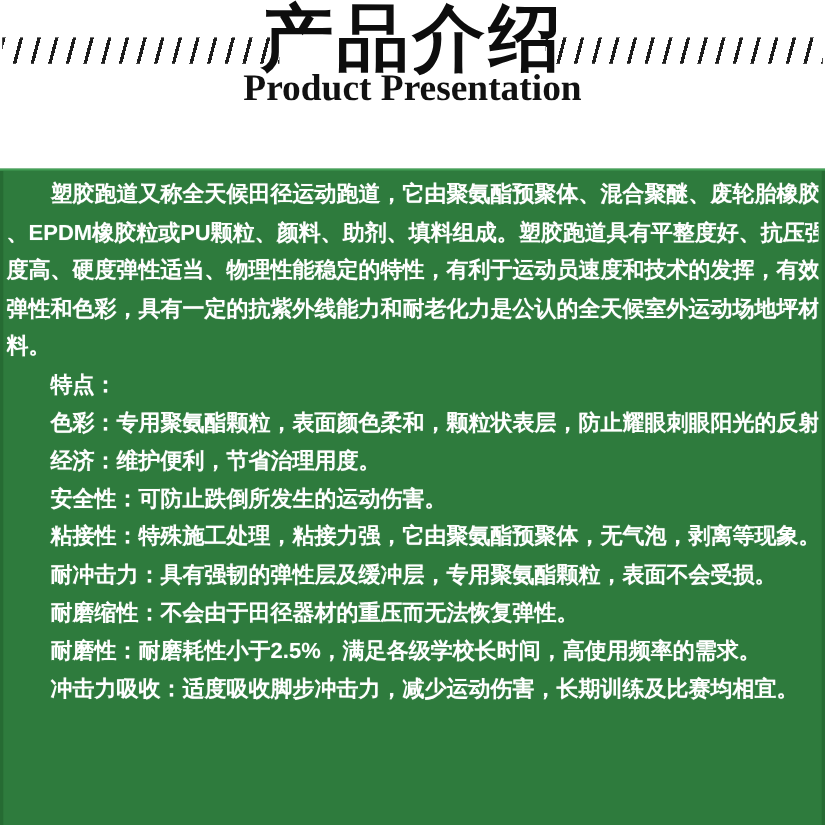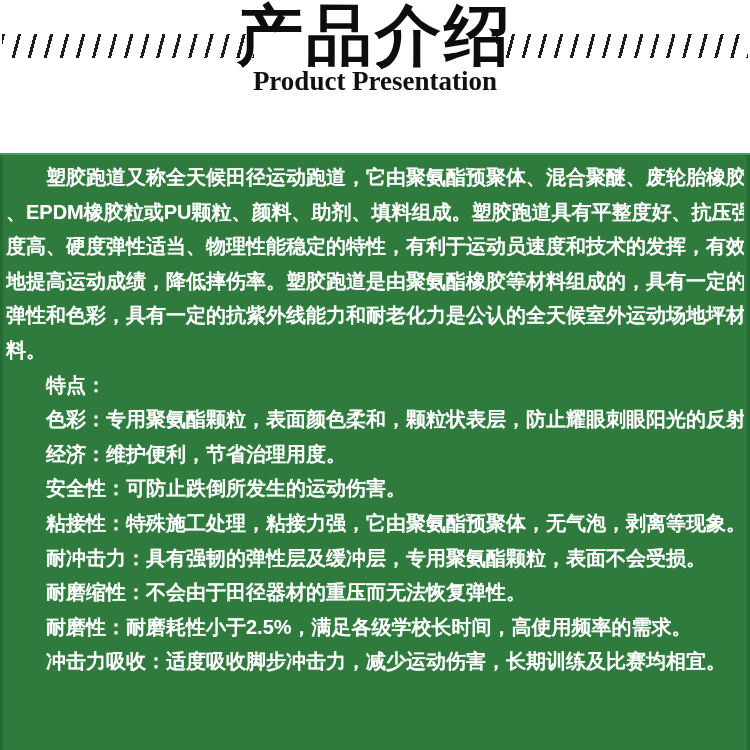--- a/index.html
+++ b/index.html
@@ -21,21 +21,21 @@
   .hatch-left  { left:2px; }
   .hatch-right { right:2px; }
   .title {
     font-family:"Liberation Serif", serif;
     font-weight:900; font-size:66px; line-height:68px;
     letter-spacing:3px; color:#0d0d0d; margin-top:2px;
     z-index:1; text-align:center;
   }
   .subtitle {
     font-family:"Liberation Serif", serif;
-    font-weight:700; font-size:27px; line-height:30px;
+    font-weight:700; font-size:34px; line-height:30px;
     color:#111111; text-align:center; margin-top:-4px;
   }
   
   .panel {
     flex:1; box-sizing:border-box;
     background:#2e7b3d;
     border-top:2px solid #43a056;
     box-shadow: inset 3px 0 0 #266b33, inset -3px 0 0 #266b33;
     padding:5px 6px 0 6px;
   }
@@ -56,21 +56,20 @@
     <div class="hatch hatch-left"></div>
     <div class="hatch hatch-right"></div>
     <div class="title">产品介绍</div>
     <div class="subtitle">Product Presentation</div>
   </div>
 
   <div class="panel">
     <div class="line indent">塑胶跑道又称全天候田径运动跑道，它由聚氨酯预聚体、混合聚醚、废轮胎橡胶</div>
     <div class="line">、EPDM橡胶粒或PU颗粒、颜料、助剂、填料组成。塑胶跑道具有平整度好、抗压强</div>
     <div class="line">度高、硬度弹性适当、物理性能稳定的特性，有利于运动员速度和技术的发挥，有效</div>
-    <div class="line">地提高运动成绩，降低摔伤率。塑胶跑道是由聚氨酯橡胶等材料组成的，具有一定的</div>
     <div class="line">弹性和色彩，具有一定的抗紫外线能力和耐老化力是公认的全天候室外运动场地坪材</div>
     <div class="line">料。</div>
     <div class="line indent">特点：</div>
     <div class="line indent">色彩：专用聚氨酯颗粒，表面颜色柔和，颗粒状表层，防止耀眼刺眼阳光的反射</div>
     <div class="line indent">经济：维护便利，节省治理用度。</div>
     <div class="line indent">安全性：可防止跌倒所发生的运动伤害。</div>
     <div class="line indent">粘接性：特殊施工处理，粘接力强，它由聚氨酯预聚体，无气泡，剥离等现象。</div>
     <div class="line indent">耐冲击力：具有强韧的弹性层及缓冲层，专用聚氨酯颗粒，表面不会受损。</div>
     <div class="line indent">耐磨缩性：不会由于田径器材的重压而无法恢复弹性。</div>
     <div class="line indent">耐磨性：耐磨耗性小于2.5%，满足各级学校长时间，高使用频率的需求。</div>

